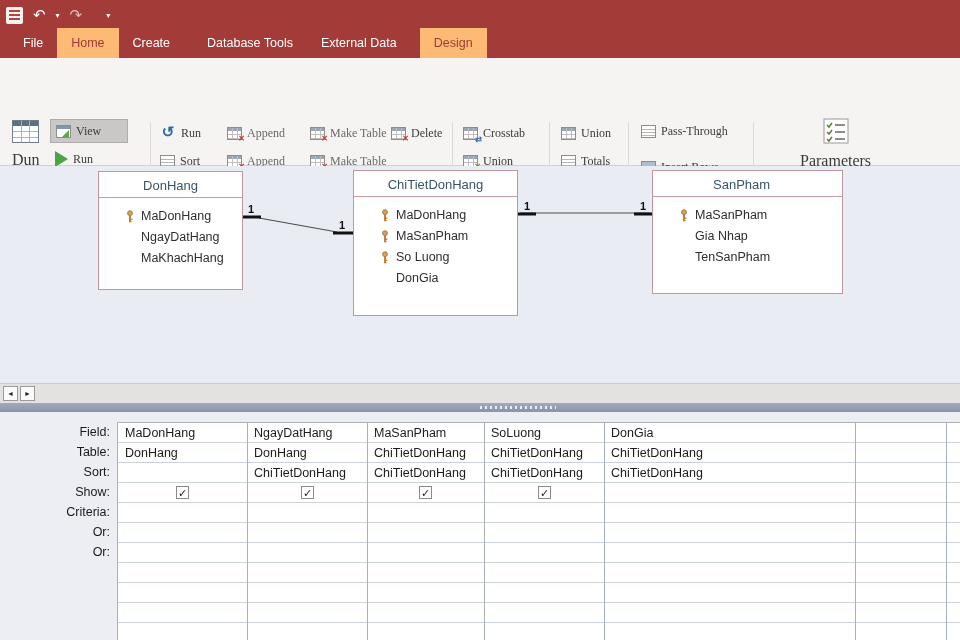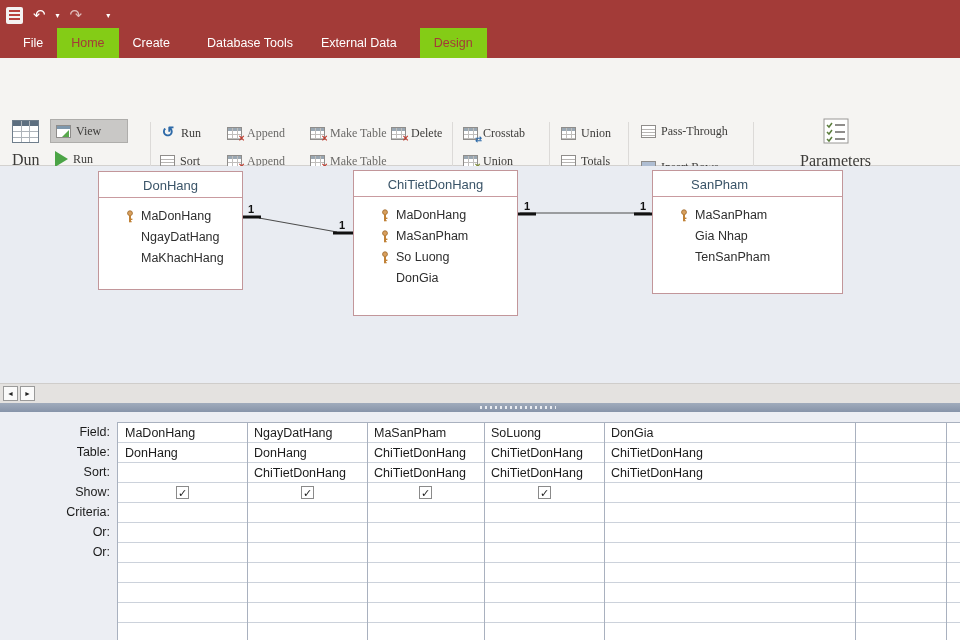--- a/index.html
+++ b/index.html
@@ -11,21 +11,21 @@
   .qat { position:absolute; top:4px; left:6px; height:22px; display:flex; align-items:center; gap:10px; }
   .appicon { width:17px; height:17px; background:#f4f3f2; border-radius:2px; position:relative; }
   .appicon::after { content:""; position:absolute; left:3px; top:3px; width:11px; height:11px;
      background:repeating-linear-gradient(180deg,#b8423c 0 2px,#f4f3f2 2px 4px); }
   .appicon::before { content:""; position:absolute; left:3px; top:3px; width:4px; height:11px; background:#3e5a77; opacity:.55; }
   .qbtn { color:#fff; font-size:15px; line-height:20px; cursor:default; }
   .qbtn.dim { opacity:.65; }
   .qcaret { color:#fff; font-size:8px; }
   .tabbar { position:absolute; top:28px; left:0; width:960px; height:30px; display:flex; align-items:flex-end; }
   .tab { height:30px; line-height:30px; padding:0 14px; color:#ffffff; font-size:12.5px; white-space:nowrap; }
-  .tab.active { background:#84cc16; color:#A33B38; }
+  .tab.active { background:#fdba74; color:#A33B38; }
   .tab.ml { margin-left:9px; }
 
   
   .ribbon { position:absolute; top:58px; left:0; width:960px; height:108px; background:#f5f4f2; border-bottom:1px solid #d3d1cf; }
   .rcol { position:absolute; display:flex; flex-direction:column; gap:4px;font-family:Liberation Serif, serif; }
   .rbtn { display:flex; align-items:center; height:24px; padding:0 5px; font-size:12px; color:#3c3b39; white-space:nowrap; }
   .rbtn.sel { background:#c9c8c6; border:1px solid #aeadab; }
   .dd { font-size:8px; margin-left:5px; color:#5a5a5a; }
   .vsep { position:absolute; width:1px; top:64px; height:74px; background:#dcdad8; }
   .gcap { position:absolute; top:146px; left:28px; width:96px; text-align:center; font-size:12px; color:#5a5958; }
@@ -53,21 +53,21 @@
       linear-gradient(90deg, transparent 0 8px, #aeb4ba 8px 9px, transparent 9px 16px, #aeb4ba 16px 17px, transparent 17px),
       linear-gradient(180deg, #5d6f80 0 5px, transparent 5px 10px, #aeb4ba 10px 11px, transparent 11px 16px, #aeb4ba 16px 17px, transparent 17px), #fff; }
   .bigcol { align-items:center; }
   .bigcol .blabel { font-size:16px; color:#3c3b39; margin-top:4px; }
 
   
   .canvas { position:absolute; top:166px; left:0; width:960px; height:217px; background:#e9ecf2; overflow:hidden; }
   .rel-layer { position:absolute; left:0; top:0; }
   .tbox { position:absolute; background:#fff; border:1px solid #c2969a; }
   .tbox-title { height:26px; line-height:27px; text-align:center; color:#3A5468; font-size:13px; border-bottom:1px solid #c99ba0; }
-  .tbox-title.tl { text-align:left; padding-left:38px; }
+  .tbox-title.tl { text-align:left; padding-left:60px; }
   .tfields { padding-top:8px; }
   .tfield { position:relative; height:21px; line-height:21px; padding-left:42px; font-size:12.5px; color:#2e2e2e; white-space:nowrap; }
   .keyic { position:absolute; left:25px; top:4px; width:12px; height:13px; }
 
   
   .hscroll { position:absolute; top:383px; left:0; width:960px; height:20px; background:#e4e2e0; border-top:1px solid #cfcdcb; }
   .sbtn { position:absolute; top:2px; width:15px; height:15px; background:#fafafa; border:1px solid #9a9a9a; font-size:7px; line-height:13px; text-align:center; color:#222; }
   .splitter { position:absolute; top:403px; left:0; width:960px; height:9px; background:linear-gradient(180deg,#a0abbc,#8794a9); }
   .grip { position:absolute; left:480px; top:3px; width:76px; height:3px;
       background:repeating-linear-gradient(90deg,#e9ecf1 0 2px, transparent 2px 5px); }

